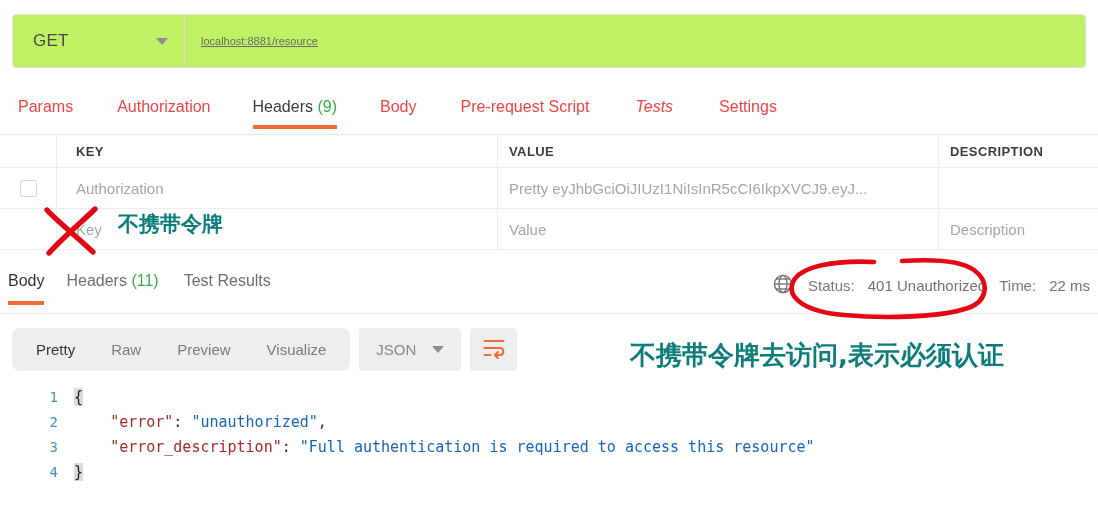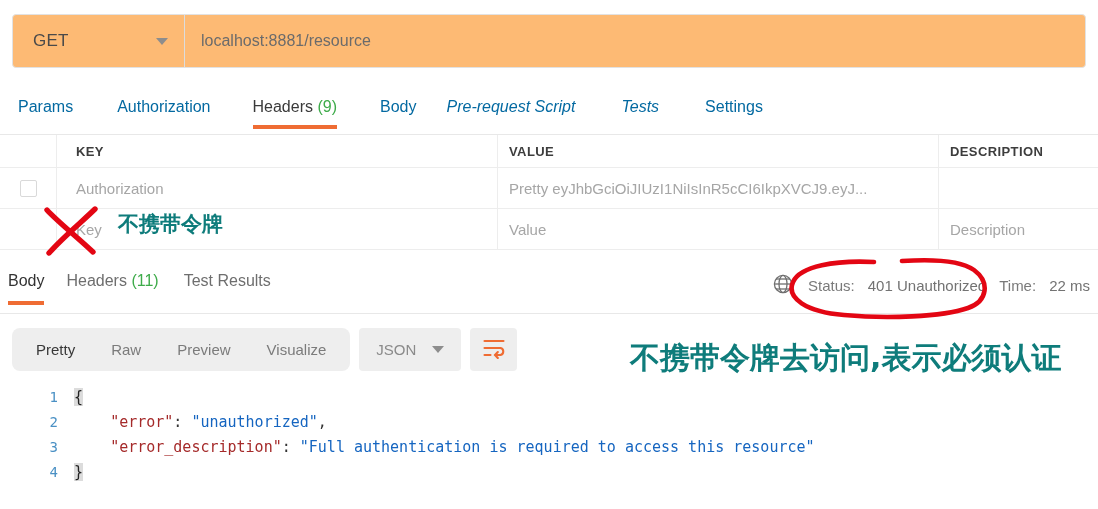--- a/index.html
+++ b/index.html
@@ -8,21 +8,21 @@
     background: #ffffff;
     font-family: "Liberation Sans", sans-serif;
     overflow: hidden;
   }
   .app { position: relative; width: 1098px; height: 509px; }
 
   
   .urlbar {
     position: absolute; left: 12px; top: 14px;
     width: 1074px; height: 54px;
-    background: #fdba74;
+    background: #bef264;
     border: 1px solid #e2e2e2;
     border-radius: 4px;
     display: flex; align-items: stretch;
   }
   .method {
     width: 172px; display: flex; align-items: center;
     justify-content: space-between;
     padding: 0 16px 0 20px;
     border-right: 1px solid #dcdcdc;
     cursor: pointer;
@@ -32,33 +32,34 @@
   }
   .caret {
     width: 0; height: 0;
     border-left: 6px solid transparent;
     border-right: 6px solid transparent;
     border-top: 7px solid #8d8d8d;
   }
   .url-input {
     flex: 1; display: flex; align-items: center;
     padding-left: 16px;
-    font-size: 16px; color: #6b6b6b;
+    font-size: 11px; color: #6b6b6b;
     cursor: text;
+    text-decoration: underline;
   }
 
   
   .req-tabs {
     position: absolute; left: 0; top: 96px;
     width: 1098px; height: 38px;
     display: flex; align-items: flex-start;
   }
   .rtab {
     position: relative;
-    font-size: 16px; color: #0369a1;
+    font-size: 16px; color: #ef4444;
     padding: 2px 0 13px 0;
     cursor: pointer; white-space: nowrap;
   }
   .rtab .cnt { color: #3eab4a; }
   .rtab.active { color: #3a3a3a; }
   .rtab.active::after {
     content: ""; position: absolute;
     left: 0; right: 0; bottom: 0; height: 4px;
     background: #ef6c33;
   }
@@ -154,21 +155,21 @@
   
   .anno {
     position: absolute;
     color: #0e7c7b;
     font-family: "DejaVu Sans", sans-serif;
     font-weight: bold;
     white-space: nowrap;
     pointer-events: none;
   }
   .anno-key { left: 118px; top: 210px; font-size: 21px; }
-  .anno-body { left: 630px; top: 338px; font-size: 30px; }
+  .anno-body { left: 630px; top: 338px; font-size: 26px; }
   .mark-svg { position: absolute; pointer-events: none; }
 </style>
 </head>
 <body>
 
 <div class="app">
 
   <div class="urlbar">
     <div class="method">
       <span class="method-label">GET</span>
@@ -184,21 +185,21 @@
     <div class="rtab" style="margin-left:44px;">
       <span>Authorization</span>
     </div>
     <div class="rtab active" style="margin-left:42px;">
       <span>Headers</span>
       <span class="cnt">(9)</span>
     </div>
     <div class="rtab" style="margin-left:43px;">
       <span>Body</span>
     </div>
-    <div class="rtab" style="margin-left:30px;font-style:italic;">
+    <div class="rtab" style="margin-left:44px;">
       <span>Pre-request Script</span>
     </div>
     <div class="rtab" style="margin-left:46px;font-style:italic;">
       <span>Tests</span>
     </div>
     <div class="rtab" style="margin-left:46px;">
       <span>Settings</span>
     </div>
   </div>
 

